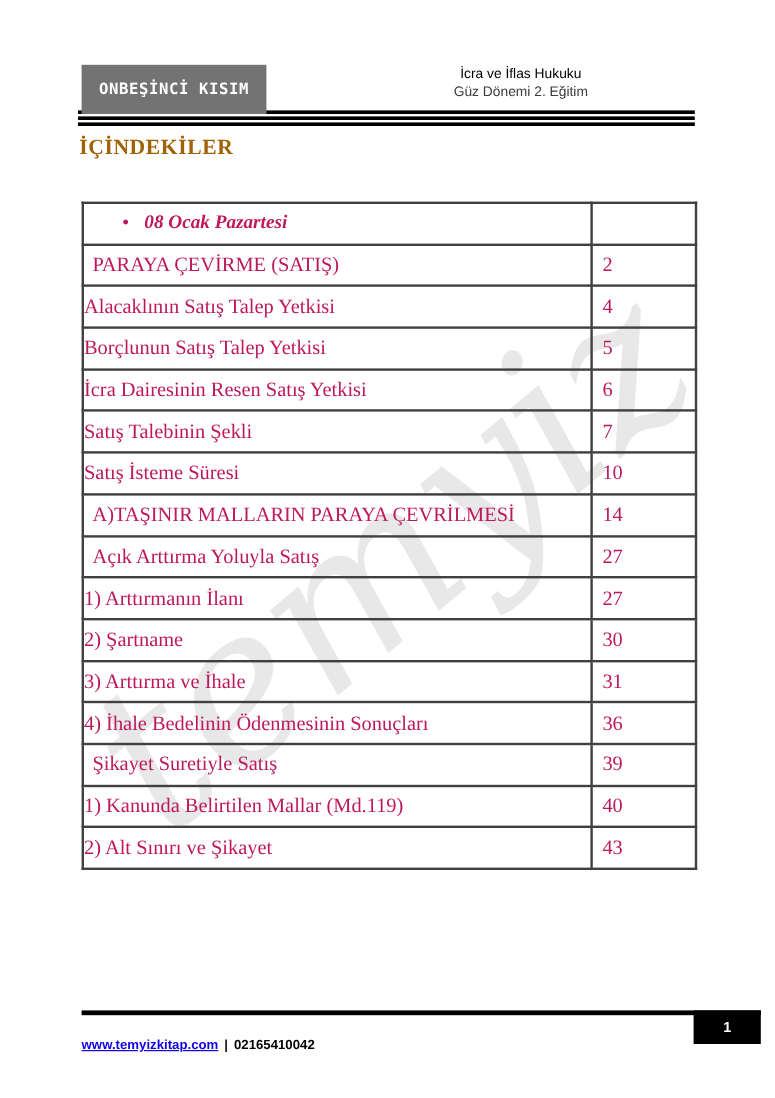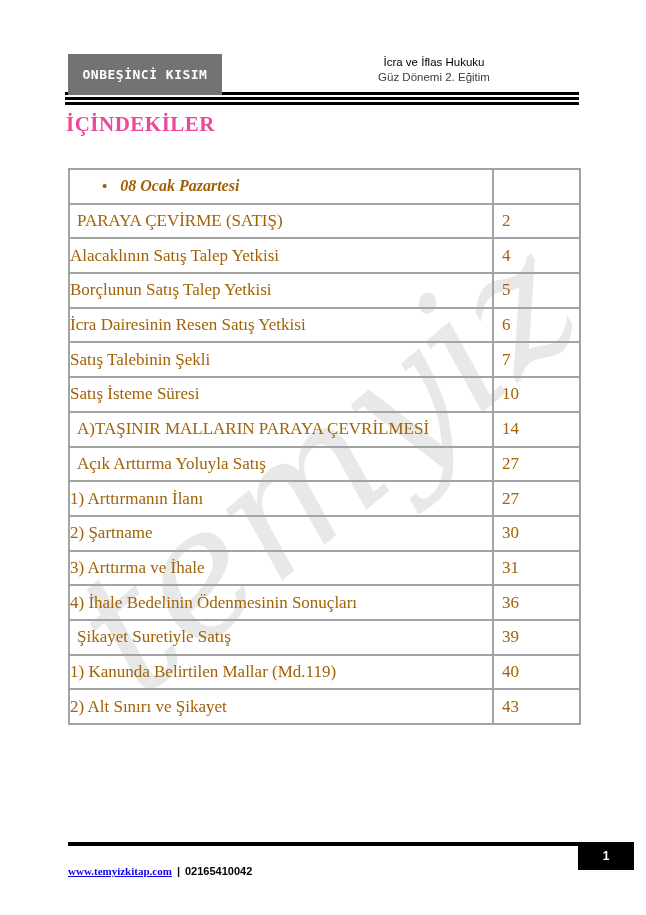--- a/index.html
+++ b/index.html
@@ -20,61 +20,61 @@
     font-family:"Liberation Sans", sans-serif; line-height:15px; z-index:2;
   }
   .course-title { font-size:11.5px; font-weight:normal; color:#000; }
   .course-subtitle { font-size:11.5px; color:#3c3c3c; }
   .header-rules { position:absolute; left:65px; top:92px; width:514px; z-index:1; }
   .header-rules .bar { height:3px; background:#000; margin-bottom:2px; }
 
   
   .page-title {
     position:absolute; left:66px; top:112px; margin:0;
-    font-size:21px; font-weight:bold; letter-spacing:0.5px; color:#ec4899;
+    font-size:18px; font-weight:bold; letter-spacing:0.5px; color:#a16207;
   }
 
   
   .watermark {
     position:absolute; left:25px; top:320px; width:600px; height:290px;
     display:flex; align-items:center; justify-content:center;
     transform:rotate(-40deg);
     font-family:"DejaVu Serif", serif; font-style:italic;
     font-size:175px; color:rgba(0,0,0,0.09);
     z-index:0; white-space:nowrap; pointer-events:none; user-select:none;
   }
 
   
   .toc-table {
     position:absolute; left:68px; top:168px; width:511px;
     border-collapse:collapse; table-layout:fixed; z-index:1;
   }
   .toc-table td {
-    border:2px solid #a3a3a3; height:32.7px; font-size:17px; color:#a16207;
+    border:2px solid #404040; height:32.7px; font-size:17px; color:#be185d;
     padding:0; vertical-align:middle; background:transparent;
     overflow:hidden; white-space:nowrap;
   }
   td.toc-label.main { padding-left:7px;border-radius:16px; }
   td.toc-label.sub  { }
   td.toc-label.date { padding-left:32px; font-weight:bold; font-style:italic; font-size:16px; }
   .bullet { font-style:normal; margin-right:13px; font-size:15px; }
   td.toc-page { padding-left:8px; }
 
   
   .footer-rule { position:absolute; left:68px; top:842px; width:566px; height:4px; background:#000; }
   .page-number-box {
     position:absolute; left:578px; top:842px; width:56px; height:28px; background:#000;
     color:#fff; display:flex; align-items:center; justify-content:center;
     font-family:"Liberation Sans", sans-serif; font-weight:bold; font-size:12px;
   }
   .footer-contact {
     position:absolute; left:68px; top:865px; color:#000;
     font-family:"Liberation Sans", sans-serif; font-weight:bold; font-size:11px;
   }
-  .footer-contact a { color:#0f00e8; text-decoration:underline; cursor:pointer;font-family:Liberation Serif, serif; }
+  .footer-contact a { color:#0f00e8; text-decoration:underline; cursor:pointer; }
   .footer-separator { margin:0 5px; font-weight:bold; color:#111; }
 </style>
 </head>
 <body>
 
 <div class="page">
 
   <div>
     <div class="section-box">
       <span>ONBEŞİNCİ KISIM</span>

